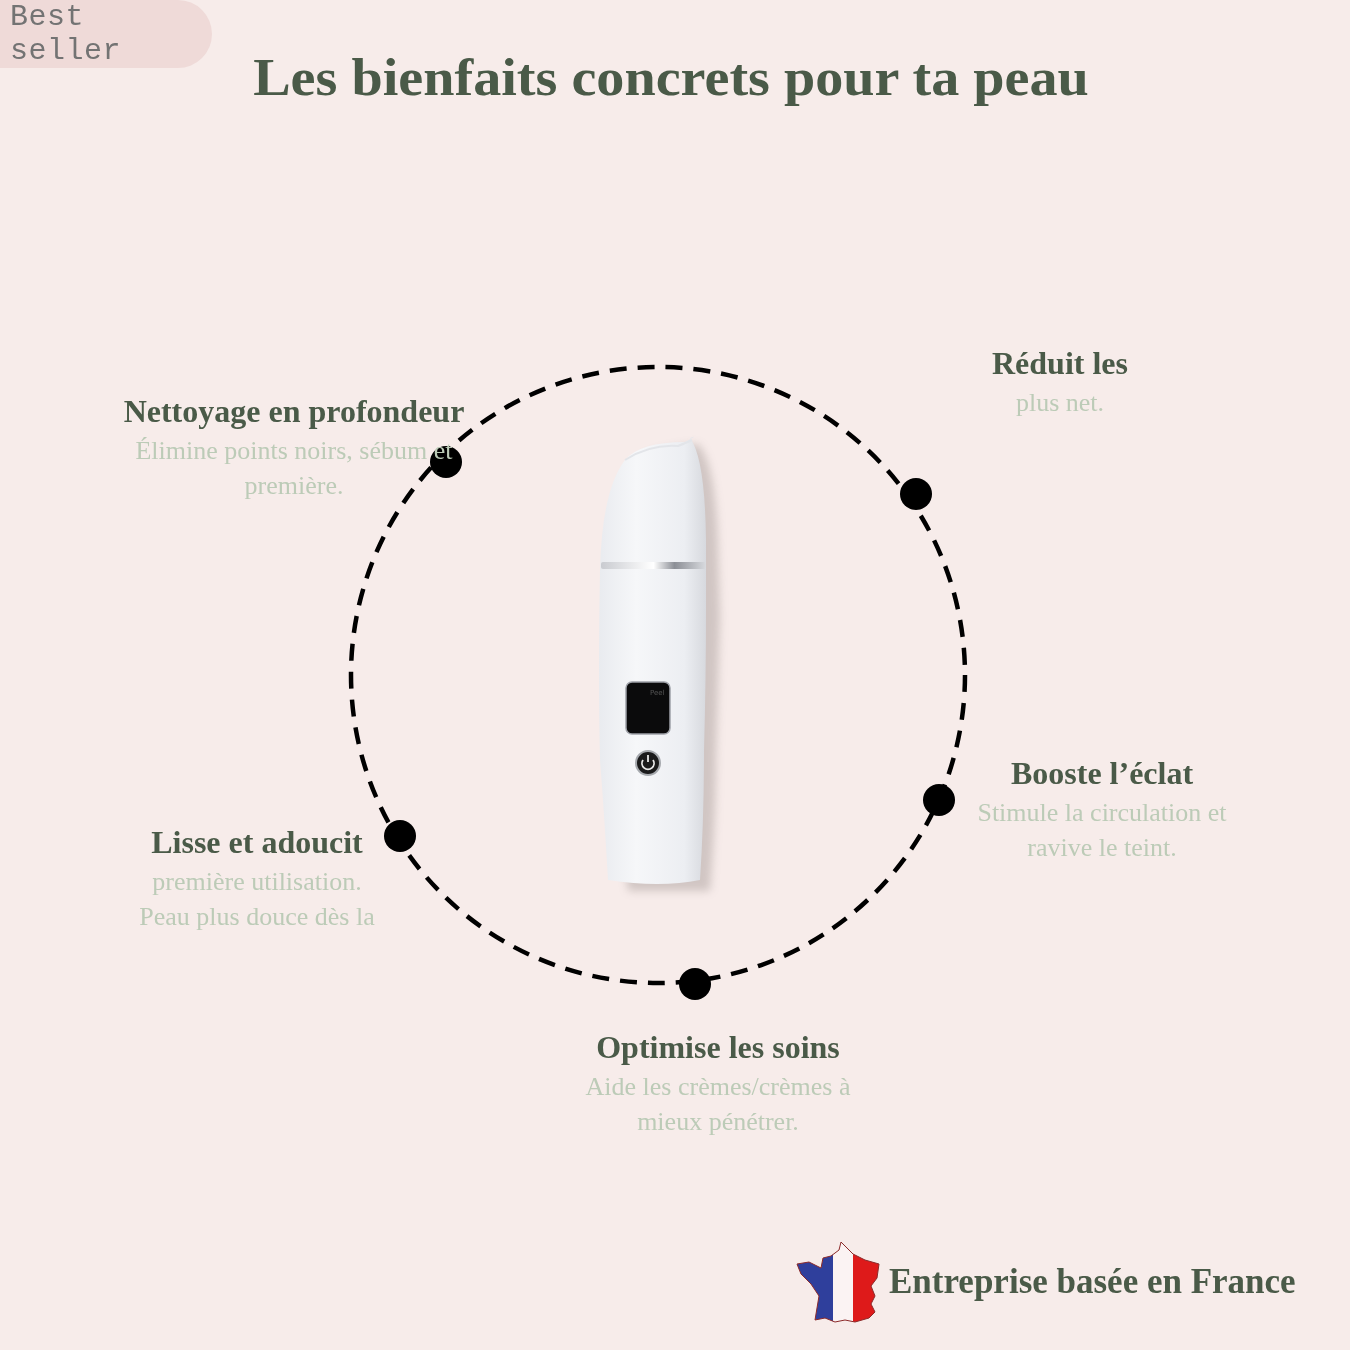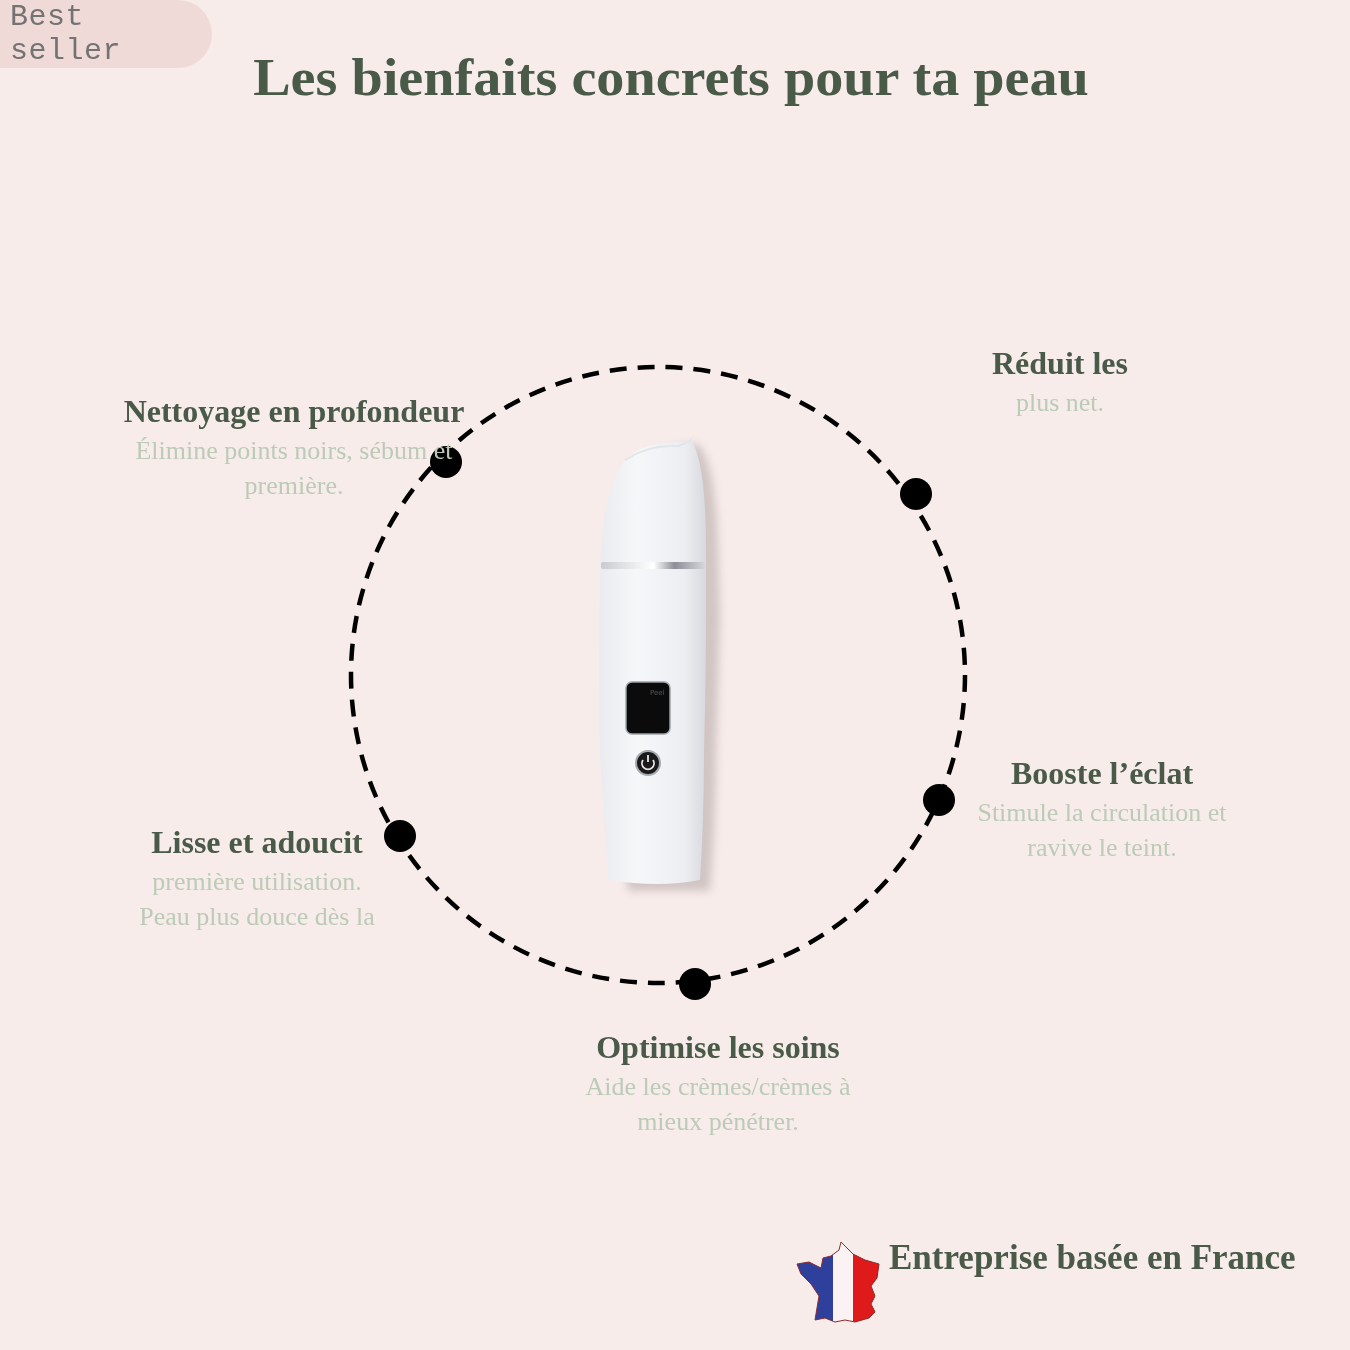--- a/index.html
+++ b/index.html
@@ -73,21 +73,21 @@
       left: 560px;
       top: 430px;
       width: 200px;
       height: 470px;
     }
     .footer {
       position: absolute;
       left: 795px;
       top: 1238px;
       display: flex;
-      align-items: flex-start;
+      align-items: center;
       gap: 6px;
     }
     .footer-text {
       font-family: "Liberation Serif", serif;
       font-weight: bold;
       font-size: 35px;
       color: #4a5a48;
       white-space: nowrap;
     }
   </style>

